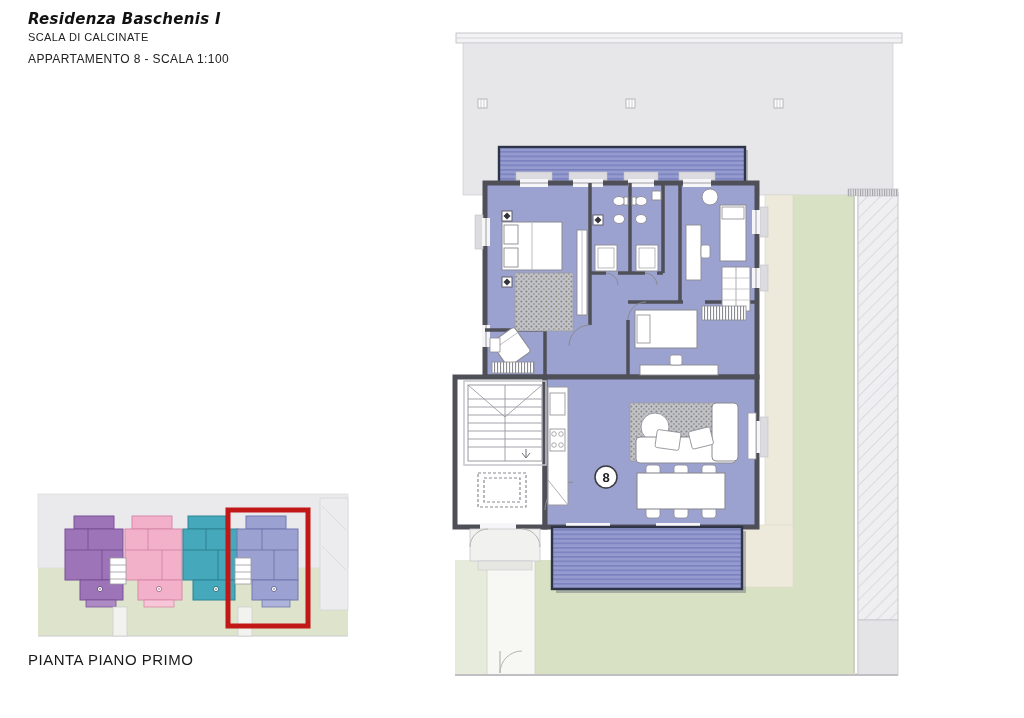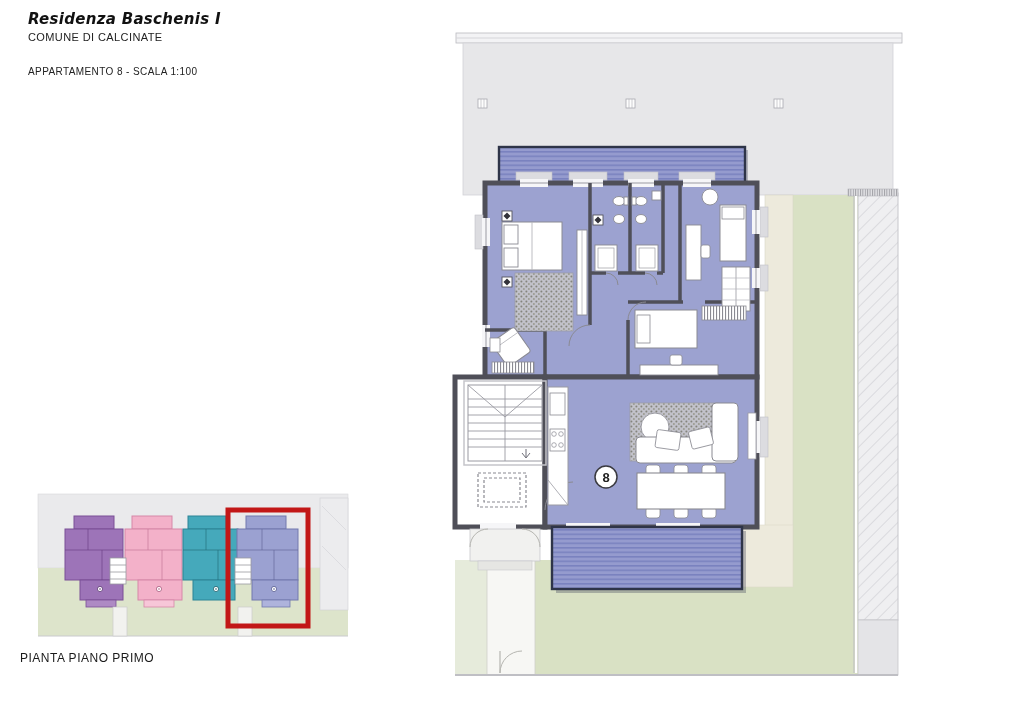--- a/index.html
+++ b/index.html
@@ -1,39 +1,39 @@
 <!DOCTYPE html>
 <html><head>
 <meta charset="utf-8">
 <style>
   html,body{margin:0;padding:0;background:#ffffff;}
   #canvas{position:relative;width:1024px;height:718px;background:#ffffff;overflow:hidden;
           font-family:"Liberation Sans", sans-serif;border-radius:23px;}
   .hdr-title{position:absolute;left:28px;top:10px;font-size:15px;font-weight:800;font-style:italic;
              color:#111;letter-spacing:.3px;font-family:"DejaVu Sans", sans-serif;}
   .hdr-sub{position:absolute;left:28px;top:31px;font-size:11px;color:#222;letter-spacing:.4px;}
-  .hdr-scale{position:absolute;left:28px;top:66px;font-size:10px;color:#222;letter-spacing:.4px;}
-  .mini-label{position:absolute;left:20px;top:651px;font-size:12px;color:#1a1a1a;letter-spacing:.5px;}
+  .hdr-scale{position:absolute;left:28px;top:52px;font-size:12px;color:#222;letter-spacing:.4px;}
+  .mini-label{position:absolute;left:28px;top:651px;font-size:15px;color:#1a1a1a;letter-spacing:.5px;}
   svg{display:block;}
   .planwrap{position:absolute;left:440px;top:25px;width:584px;height:665px;z-index:1;}
   .miniwrap{position:absolute;left:30px;top:488px;width:330px;height:160px;z-index:1;}
   .watermark{position:absolute;left:222px;top:290px;z-index:4;pointer-events:none;opacity:.55;
              font-family:"DejaVu Sans", sans-serif;font-weight:bold;font-size:102px;line-height:1.1;
              color:rgba(205,205,205,0.38);-webkit-text-stroke:2.5px rgba(185,185,185,0.55);
              letter-spacing:1px;white-space:nowrap;}
   .wm-o{position:relative;display:inline-block;}
   .wm-roof{position:absolute;left:-8px;top:-26px;}
 </style>
 </head>
 <body>
 
 <div id="canvas">
 
   <div class="hdr-title">Residenza Baschenis I</div>
-  <div class="hdr-sub">COMUNE DI CALCINATE</div>
+  <div class="hdr-sub">SCALA DI CALCINATE</div>
   <div class="hdr-scale">APPARTAMENTO 8 - SCALA 1:100</div>
 
   <div class="planwrap">
   <svg width="584" height="665" viewBox="0 0 584 665" xmlns="http://www.w3.org/2000/svg">
     <defs>
       <pattern id="bstripe" width="6" height="4.5" patternUnits="userSpaceOnUse">
         <rect width="6" height="4.5" fill="#959bce"></rect>
         <line x1="0" y1="0.8" x2="6" y2="0.8" stroke="#7a82bf" stroke-width="1.6"></line>
       </pattern>
       <pattern id="hatch" width="9" height="9" patternUnits="userSpaceOnUse" patternTransform="rotate(-45)">

